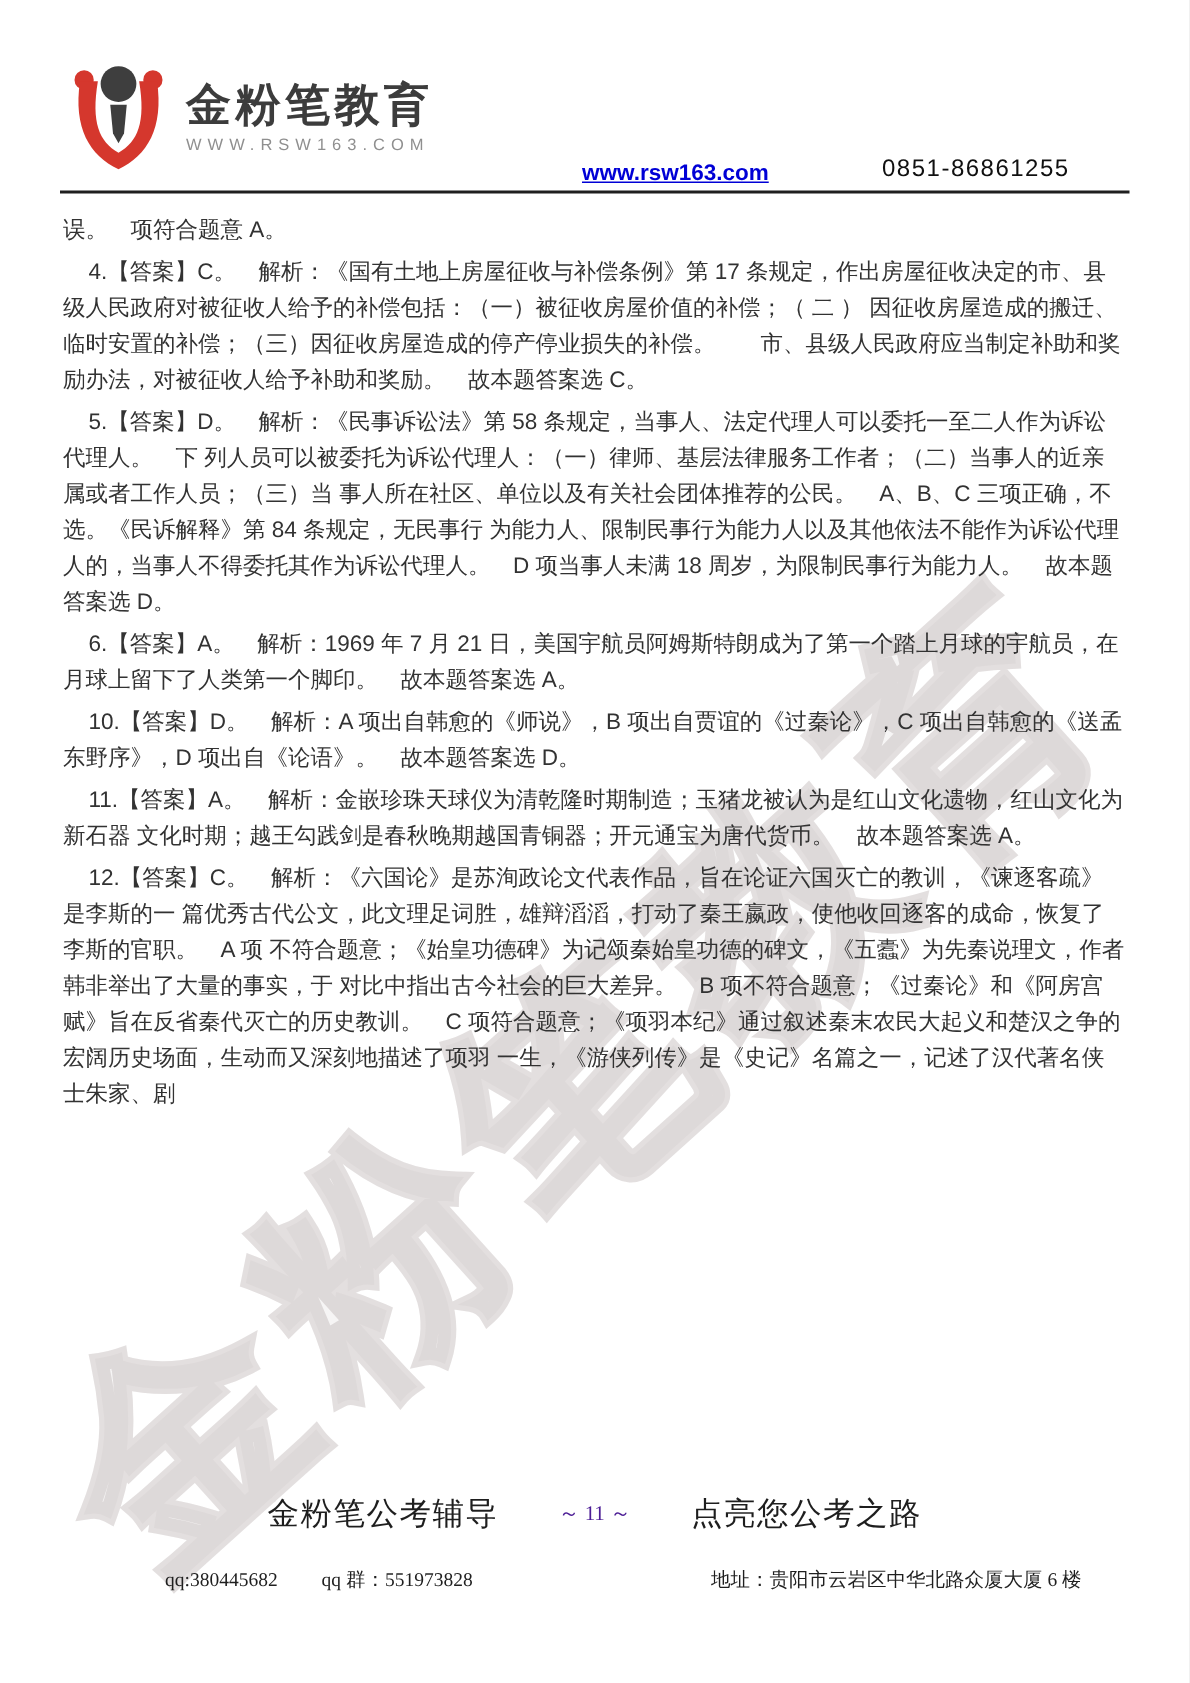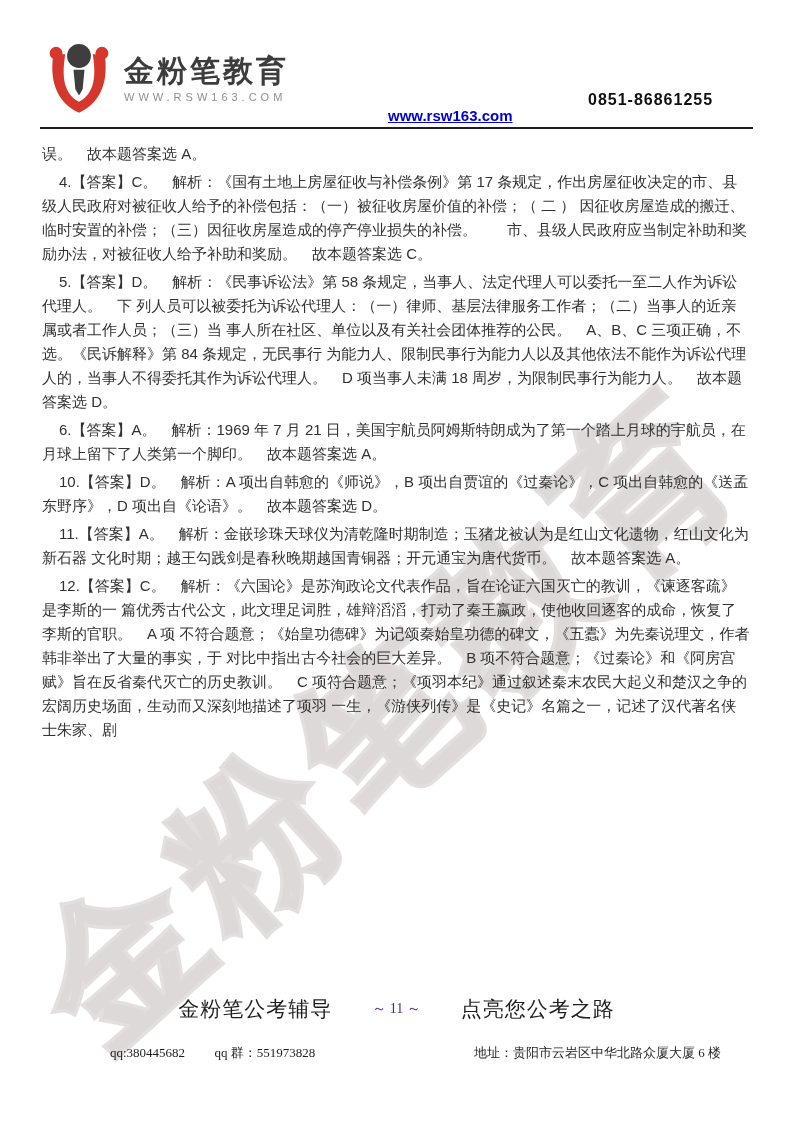--- a/index.html
+++ b/index.html
@@ -13,21 +13,21 @@
     color:#323232;
   }
   
   .header{position:absolute;top:38px;left:40px;right:40px;height:88px;}
   .logo{position:absolute;left:6px;top:2px;display:flex;align-items:center;gap:12px;}
   .logo-icon{width:66px;height:76px;flex:0 0 auto;}
   .brand{font-size:30px;font-weight:700;color:#3c3c3c;letter-spacing:3px;line-height:34px;}
   .site{font-size:11px;color:#8f8f8f;letter-spacing:4px;margin-top:3px;}
   .weblink{position:absolute;left:348px;bottom:2px;font-size:15px;font-weight:700;
            color:#0000d6;text-decoration:underline;cursor:pointer;}
-  .phone{position:absolute;left:548px;bottom:17px;font-size:16px;font-weight:700;
+  .phone{position:absolute;left:548px;bottom:4px;font-size:16px;font-weight:400;
          color:#101010;letter-spacing:1px;}
   .rule{position:absolute;top:127px;left:40px;right:40px;border-top:2px solid #1f1f1f;}
   
   .watermark{
     position:absolute;left:-110px;top:612px;width:1000px;
     text-align:center;
     font-size:160px;font-weight:700;letter-spacing:16px;
     transform:rotate(-42deg);
     color:rgba(200,190,190,0.16);
     -webkit-text-stroke:7px rgba(182,171,171,0.38);
@@ -69,21 +69,21 @@
         <div class="site">WWW.RSW163.COM</div>
       </div>
     </div>
     <a class="weblink">www.rsw163.com</a>
     <div class="phone">0851-86861255</div>
   </div>
 
   <div class="rule"></div>
 
   <main class="content">
-      <p class="para no-indent">误。　故本题答案选 A。</p>
+      <p class="para no-indent">误。　项符合题意 A。</p>
       <p class="para">4.【答案】C。　解析：《国有土地上房屋征收与补偿条例》第 17 条规定，作出房屋征收决定的市、县级人民政府对被征收人给予的补偿包括：（一）被征收房屋价值的补偿；（ 二 ） 因征收房屋造成的搬迁、临时安置的补偿；（三）因征收房屋造成的停产停业损失的补偿。　　市、县级人民政府应当制定补助和奖励办法，对被征收人给予补助和奖励。　故本题答案选 C。</p>
       <p class="para">5.【答案】D。　解析：《民事诉讼法》第 58 条规定，当事人、法定代理人可以委托一至二人作为诉讼代理人。　下 列人员可以被委托为诉讼代理人：（一）律师、基层法律服务工作者；（二）当事人的近亲属或者工作人员；（三）当 事人所在社区、单位以及有关社会团体推荐的公民。　A、B、C 三项正确，不选。《民诉解释》第 84 条规定，无民事行 为能力人、限制民事行为能力人以及其他依法不能作为诉讼代理人的，当事人不得委托其作为诉讼代理人。　D 项当事人未满 18 周岁，为限制民事行为能力人。　故本题答案选 D。</p>
       <p class="para">6.【答案】A。　解析：1969 年 7 月 21 日，美国宇航员阿姆斯特朗成为了第一个踏上月球的宇航员，在月球上留下了人类第一个脚印。　故本题答案选 A。</p>
       <p class="para">10.【答案】D。　解析：A 项出自韩愈的《师说》，B 项出自贾谊的《过秦论》，C 项出自韩愈的《送孟东野序》，D 项出自《论语》。　故本题答案选 D。</p>
       <p class="para">11.【答案】A。　解析：金嵌珍珠天球仪为清乾隆时期制造；玉猪龙被认为是红山文化遗物，红山文化为新石器 文化时期；越王勾践剑是春秋晚期越国青铜器；开元通宝为唐代货币。　故本题答案选 A。</p>
       <p class="para">12.【答案】C。　解析：《六国论》是苏洵政论文代表作品，旨在论证六国灭亡的教训，《谏逐客疏》是李斯的一 篇优秀古代公文，此文理足词胜，雄辩滔滔，打动了秦王嬴政，使他收回逐客的成命，恢复了李斯的官职。　A 项 不符合题意；《始皇功德碑》为记颂秦始皇功德的碑文，《五蠹》为先秦说理文，作者韩非举出了大量的事实，于 对比中指出古今社会的巨大差异。　B 项不符合题意；《过秦论》和《阿房宫赋》旨在反省秦代灭亡的历史教训。　C 项符合题意；《项羽本纪》通过叙述秦末农民大起义和楚汉之争的宏阔历史场面，生动而又深刻地描述了项羽 一生，《游侠列传》是《史记》名篇之一，记述了汉代著名侠士朱家、剧</p>
     </main>
 
   <div class="footer-title">
     <span class="ft-bold">金粉笔公考辅导</span>

